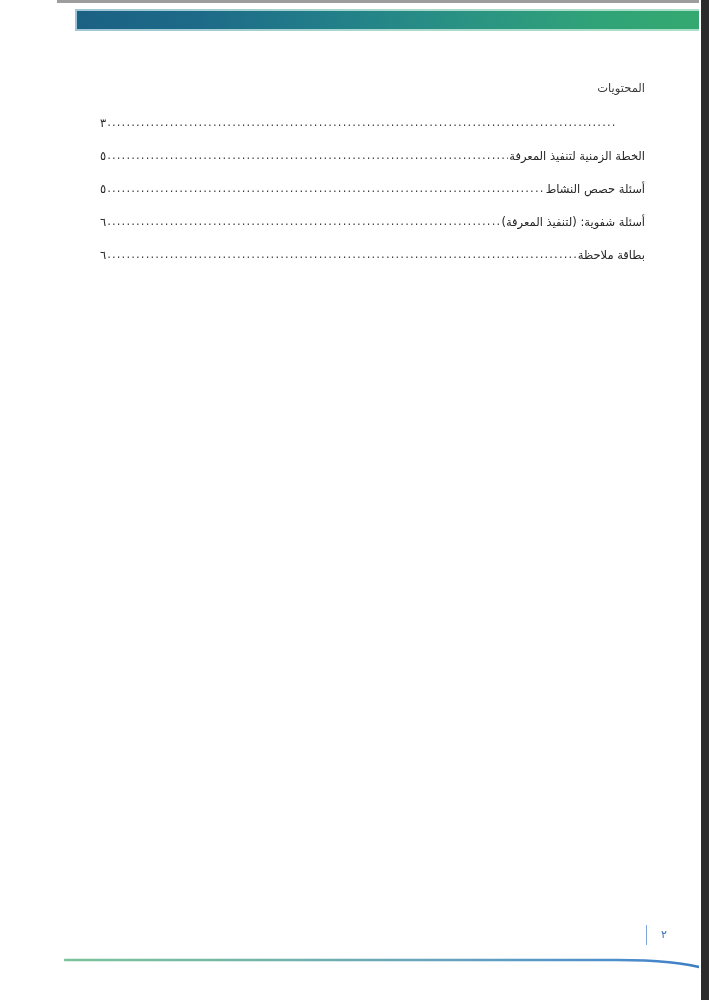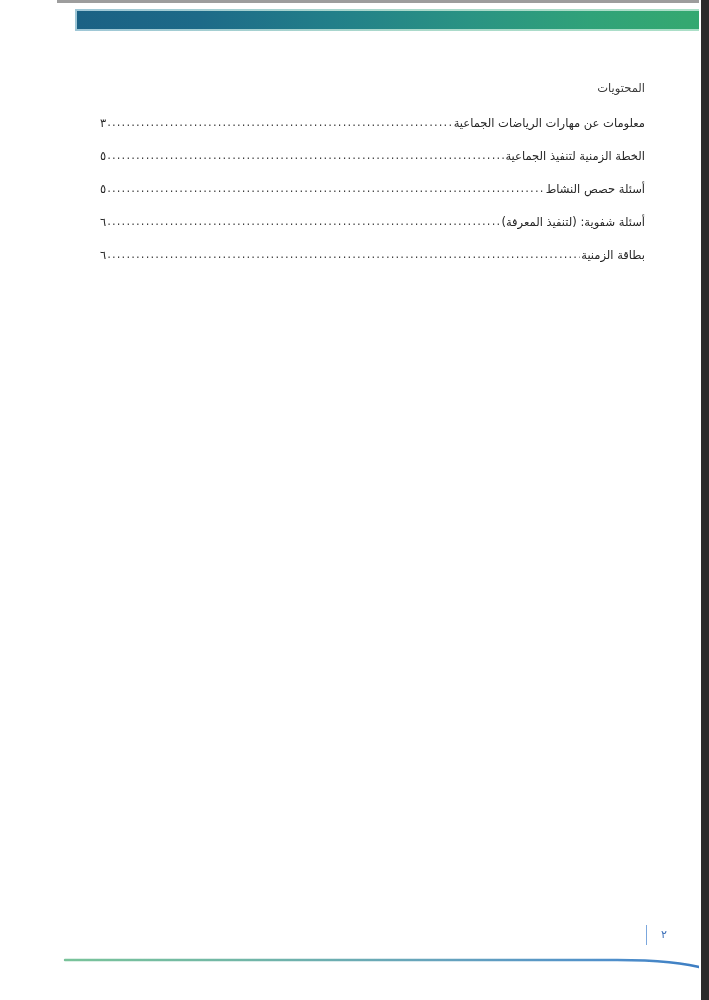--- a/index.html
+++ b/index.html
@@ -183,45 +183,44 @@
     <div class="header-band"></div>
   </div>
 
   <div class="toc">
 
     <div class="toc-heading">المحتويات</div>
 
     <ul class="toc-list">
 
       <li class="toc-item">
-        <span class="toc-title">معلومات عن مهارات الرياضات الجماعية</span>
         <span class="toc-dots">..........................................................................................................</span>
         <span class="toc-page">٣</span>
       </li>
 
       <li class="toc-item">
-        <span class="toc-title">الخطة الزمنية لتنفيذ الجماعية</span>
+        <span class="toc-title">الخطة الزمنية لتنفيذ المعرفة</span>
         <span class="toc-dots">......................................................................................................................................</span>
         <span class="toc-page">٥</span>
       </li>
 
       <li class="toc-item">
         <span class="toc-title">أسئلة حصص النشاط</span>
         <span class="toc-dots">................................................................................................................................................</span>
         <span class="toc-page">٥</span>
       </li>
 
       <li class="toc-item">
         <span class="toc-title">أسئلة شفوية: (لتنفيذ المعرفة)</span>
         <span class="toc-dots">.........................................................................................................................................</span>
         <span class="toc-page">٦</span>
       </li>
 
       <li class="toc-item">
-        <span class="toc-title">بطاقة الزمنية</span>
+        <span class="toc-title">بطاقة ملاحظة</span>
         <span class="toc-dots">............................................................................................................................................................</span>
         <span class="toc-page">٦</span>
       </li>
 
     </ul>
   </div>
 
   <div class="footer-number-group">
     <div class="footer-rule"></div>
     <div class="footer-number">٢</div>

